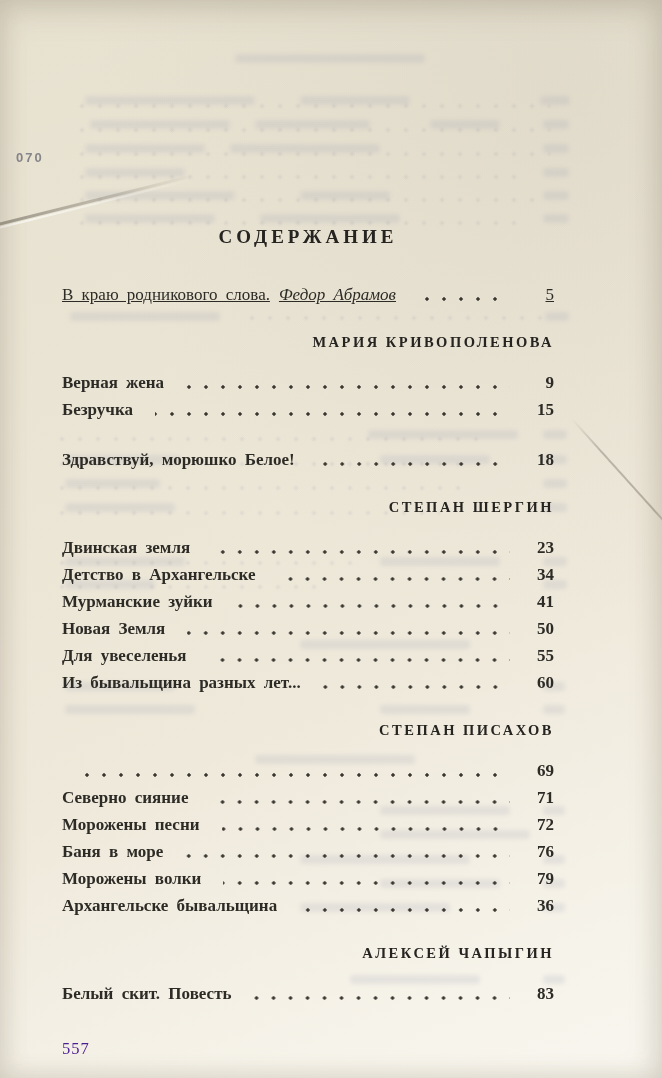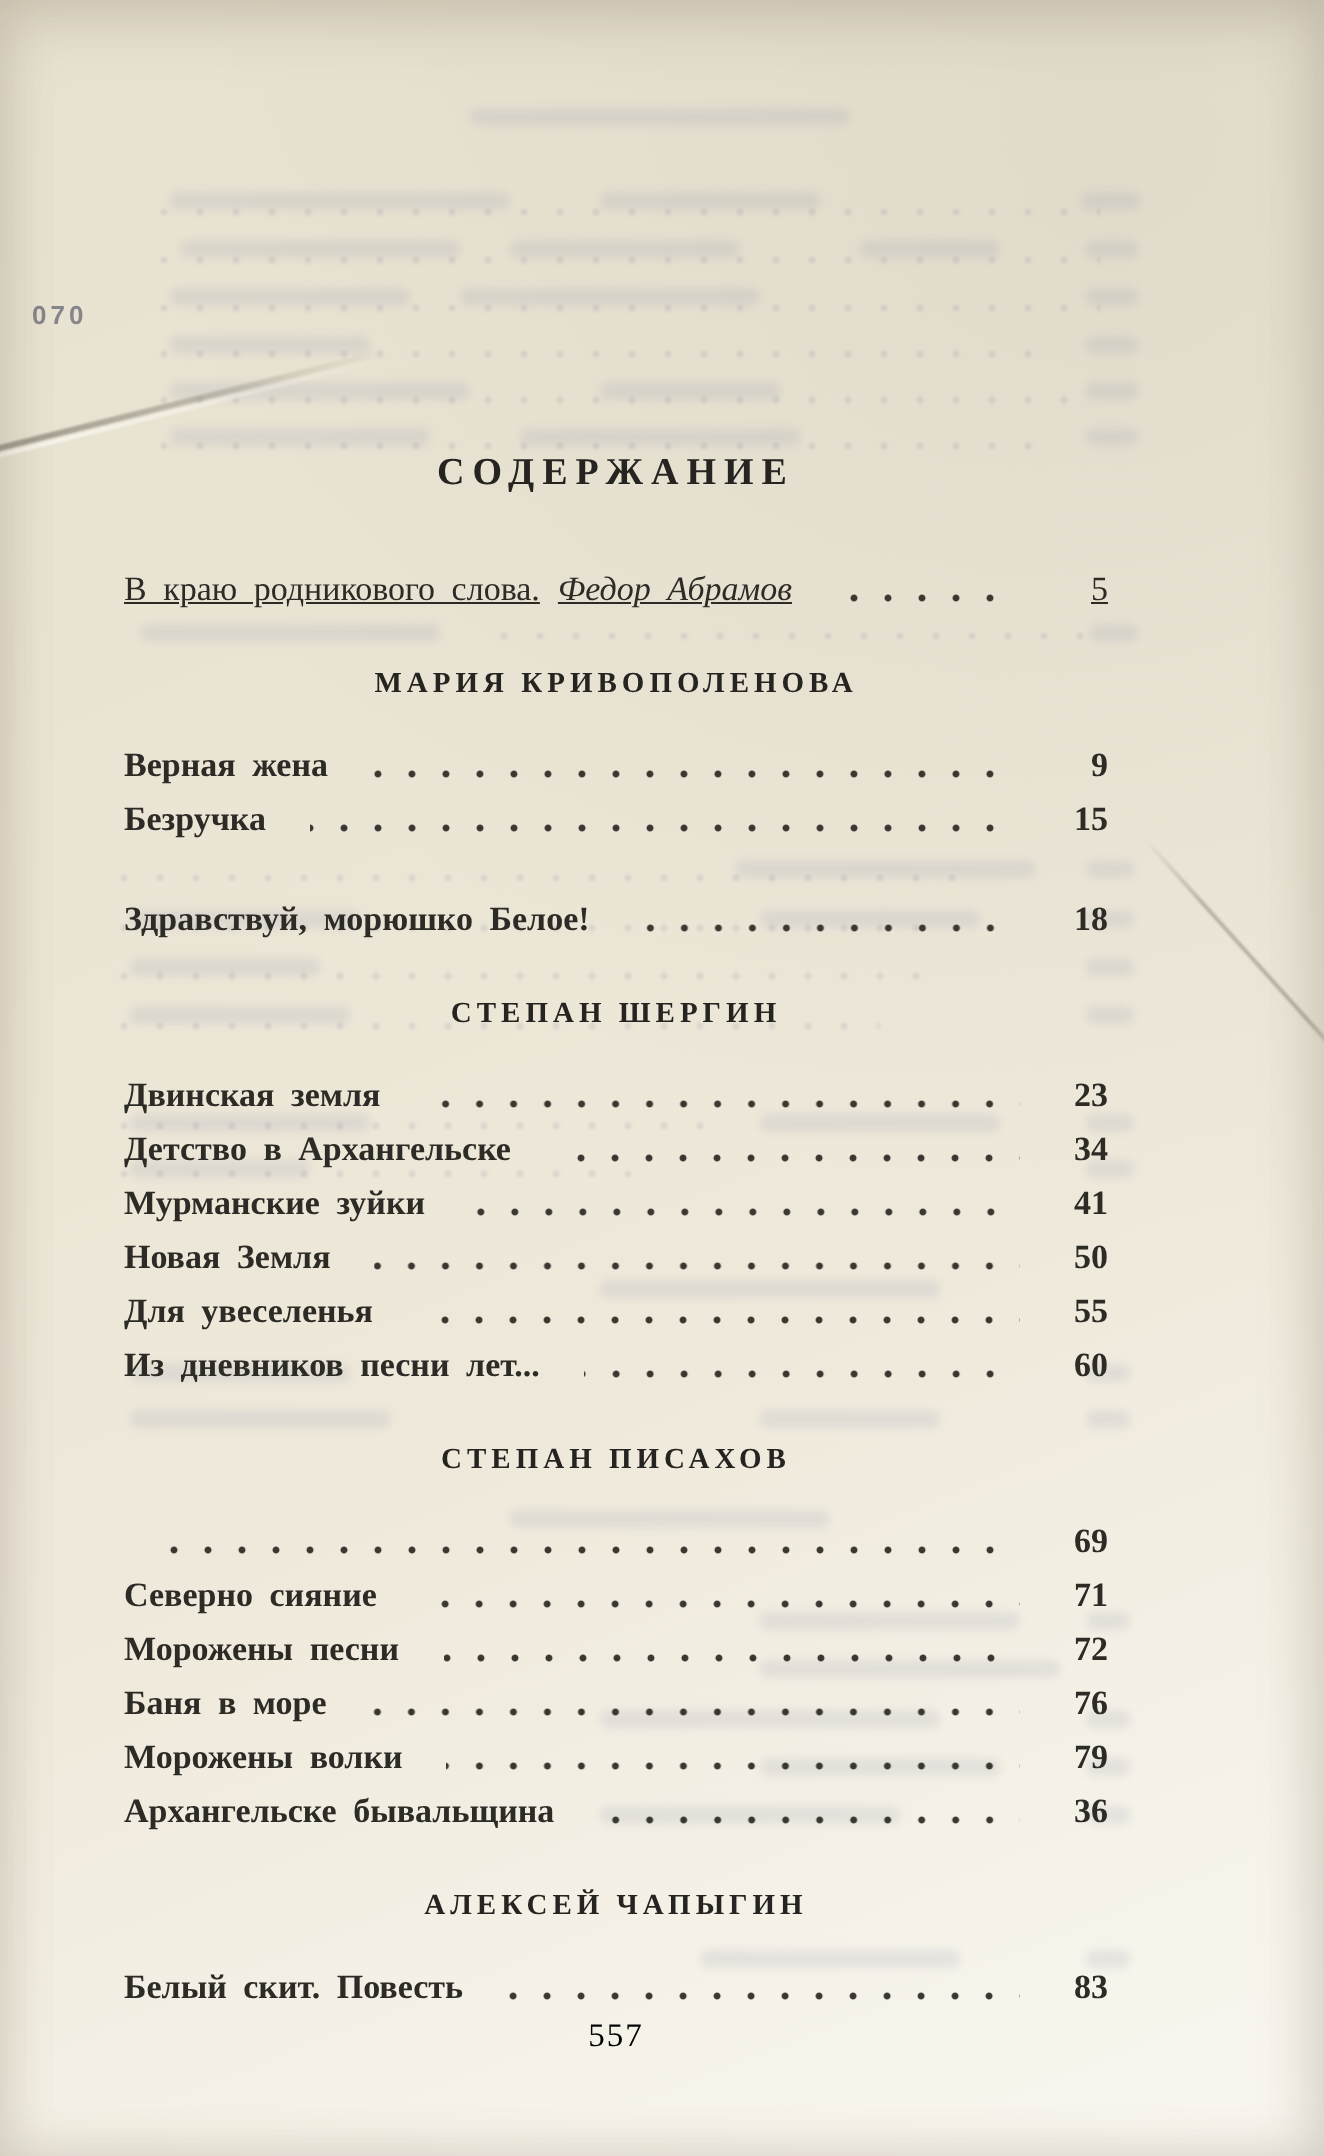--- a/index.html
+++ b/index.html
@@ -49,32 +49,32 @@
     background-repeat:repeat-x;
     min-width:30px;
   }
   .entry-page{
     min-width:34px; text-align:right;
     font-size:17px;
     white-space:nowrap;
   }
   .section{ margin-top:29px; }
   .section-heading{
-    text-align:center;
+    text-align:right;
     font-size:14.5px; font-weight:bold;
     letter-spacing:2.5px;
     color:#262420;
     margin-bottom:21px;
   }
   .section .entry-row{ margin-top:6px;font-weight:bold; }
   .section .entry-row:first-of-type{ margin-top:0; }
   .footer-num{
-    position:absolute; left:62px; top:1008px; width:492px;
-    text-align:center; font-size:16.5px; letter-spacing:1px;
-    color:#000000; z-index:3;
+    position:absolute; left:62px; top:1039px; width:492px;
+    font-size:16.5px; letter-spacing:1px;
+    color:#4c1d95; z-index:3;
   }
   .marginalia{
     position:absolute; left:16px; top:150px; z-index:2;
     font-family:"Liberation Sans","DejaVu Sans",sans-serif;
     font-weight:bold; font-size:13px; letter-spacing:2px;
     color:#6e6e78; opacity:.8; filter:blur(.3px);
   }
   
   .gb{
     position:absolute; z-index:1; height:9px; border-radius:4px;
@@ -239,21 +239,21 @@
           <span class="entry-title">Новая Земля</span>
           <span class="dots"></span>
           <span class="entry-page">50</span>
         </div>
         <div class="entry-row">
           <span class="entry-title">Для увеселенья</span>
           <span class="dots"></span>
           <span class="entry-page">55</span>
         </div>
         <div class="entry-row">
-          <span class="entry-title">Из дневников песни лет...</span>
+          <span class="entry-title">Из бывальщина разных лет...</span>
           <span class="dots"></span>
           <span class="entry-page">60</span>
         </div>
       </div>
       <div class="section">
         <div class="section-heading">СТЕПАН ПИСАХОВ</div>
         <div class="entry-row">
           <span class="dots"></span>
           <span class="entry-page">69</span>
         </div>

